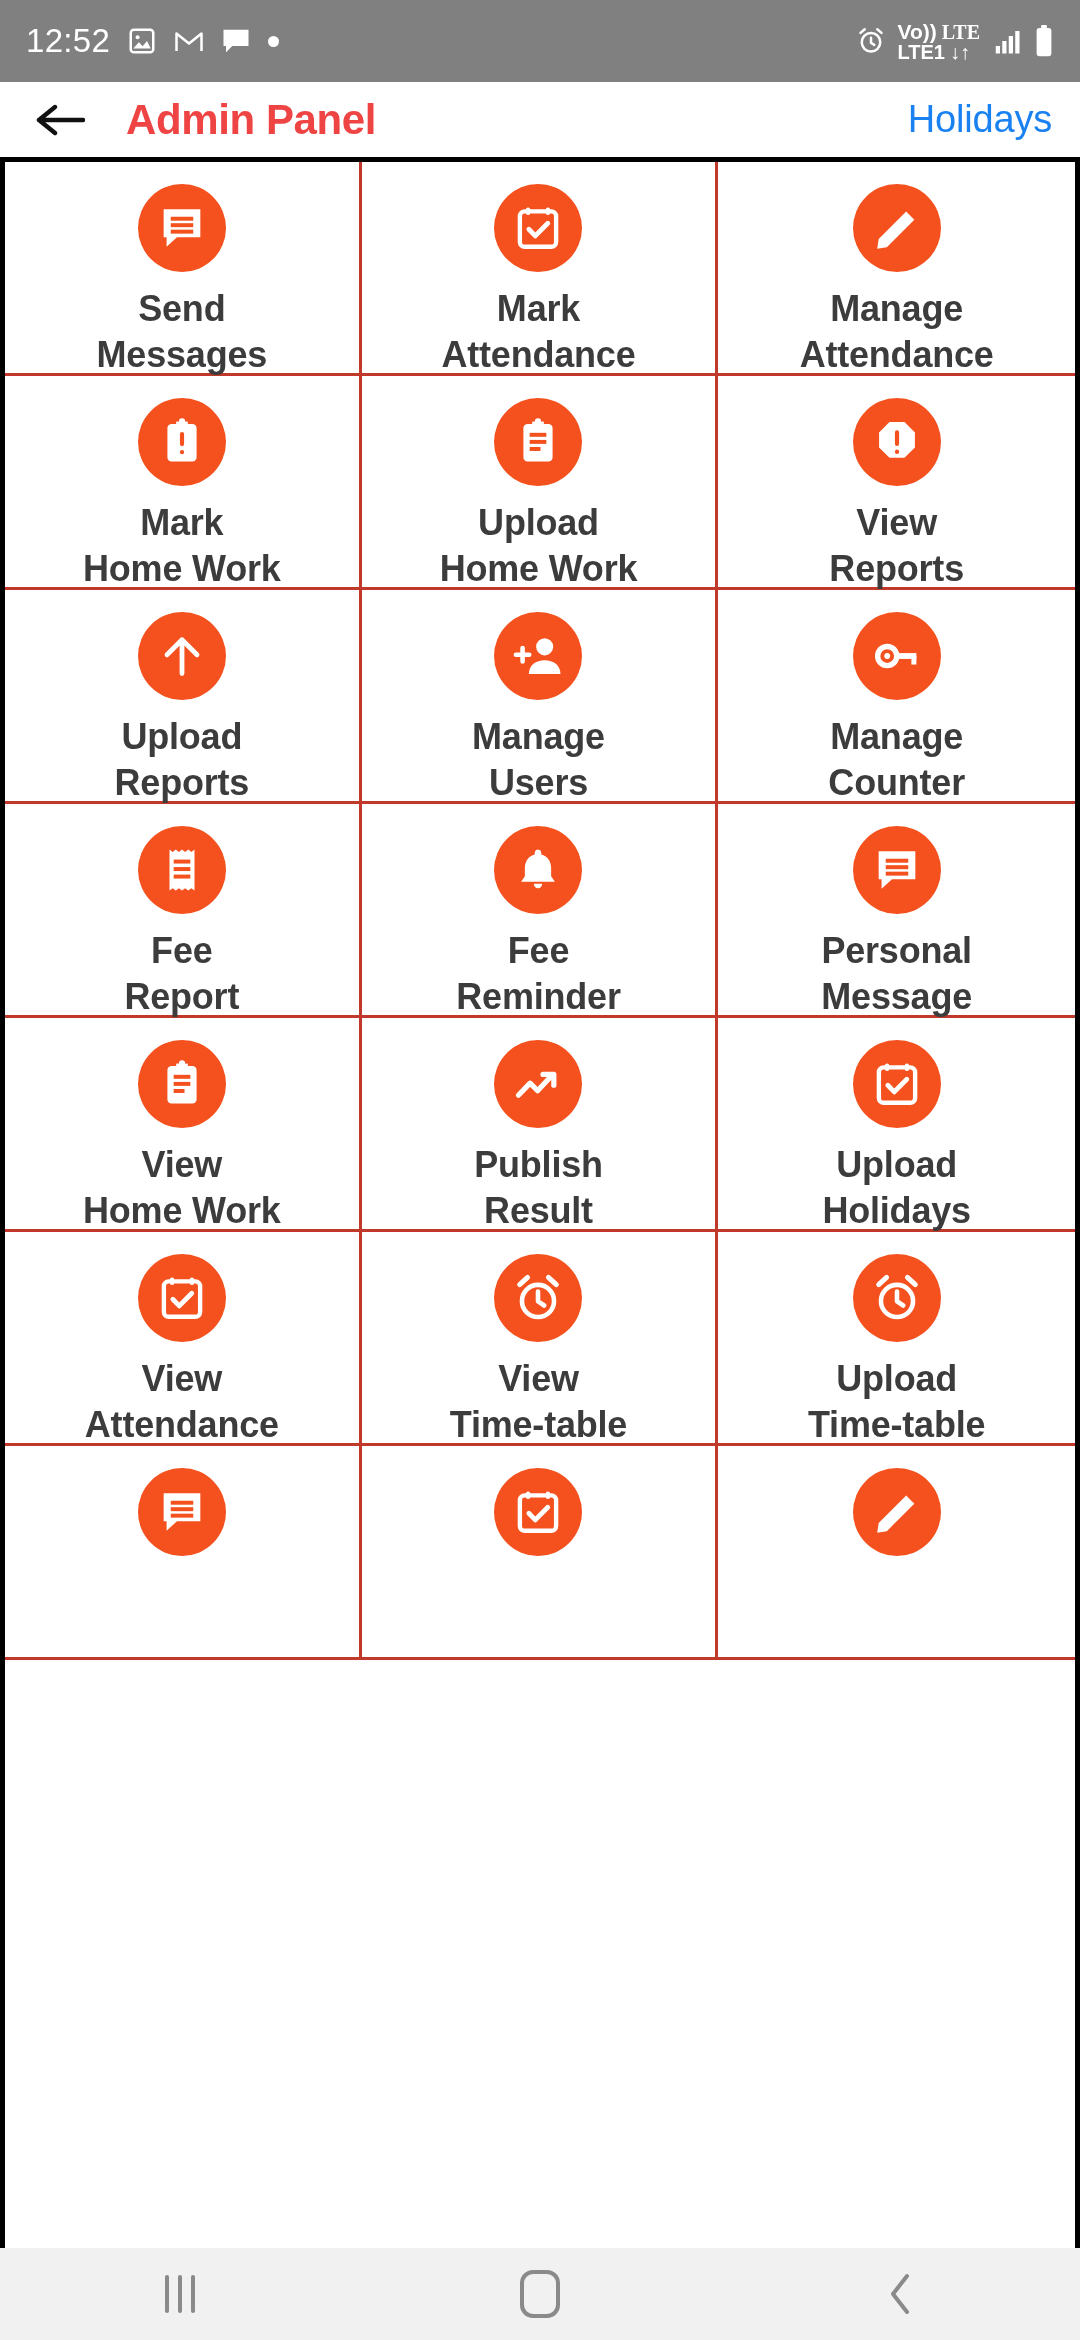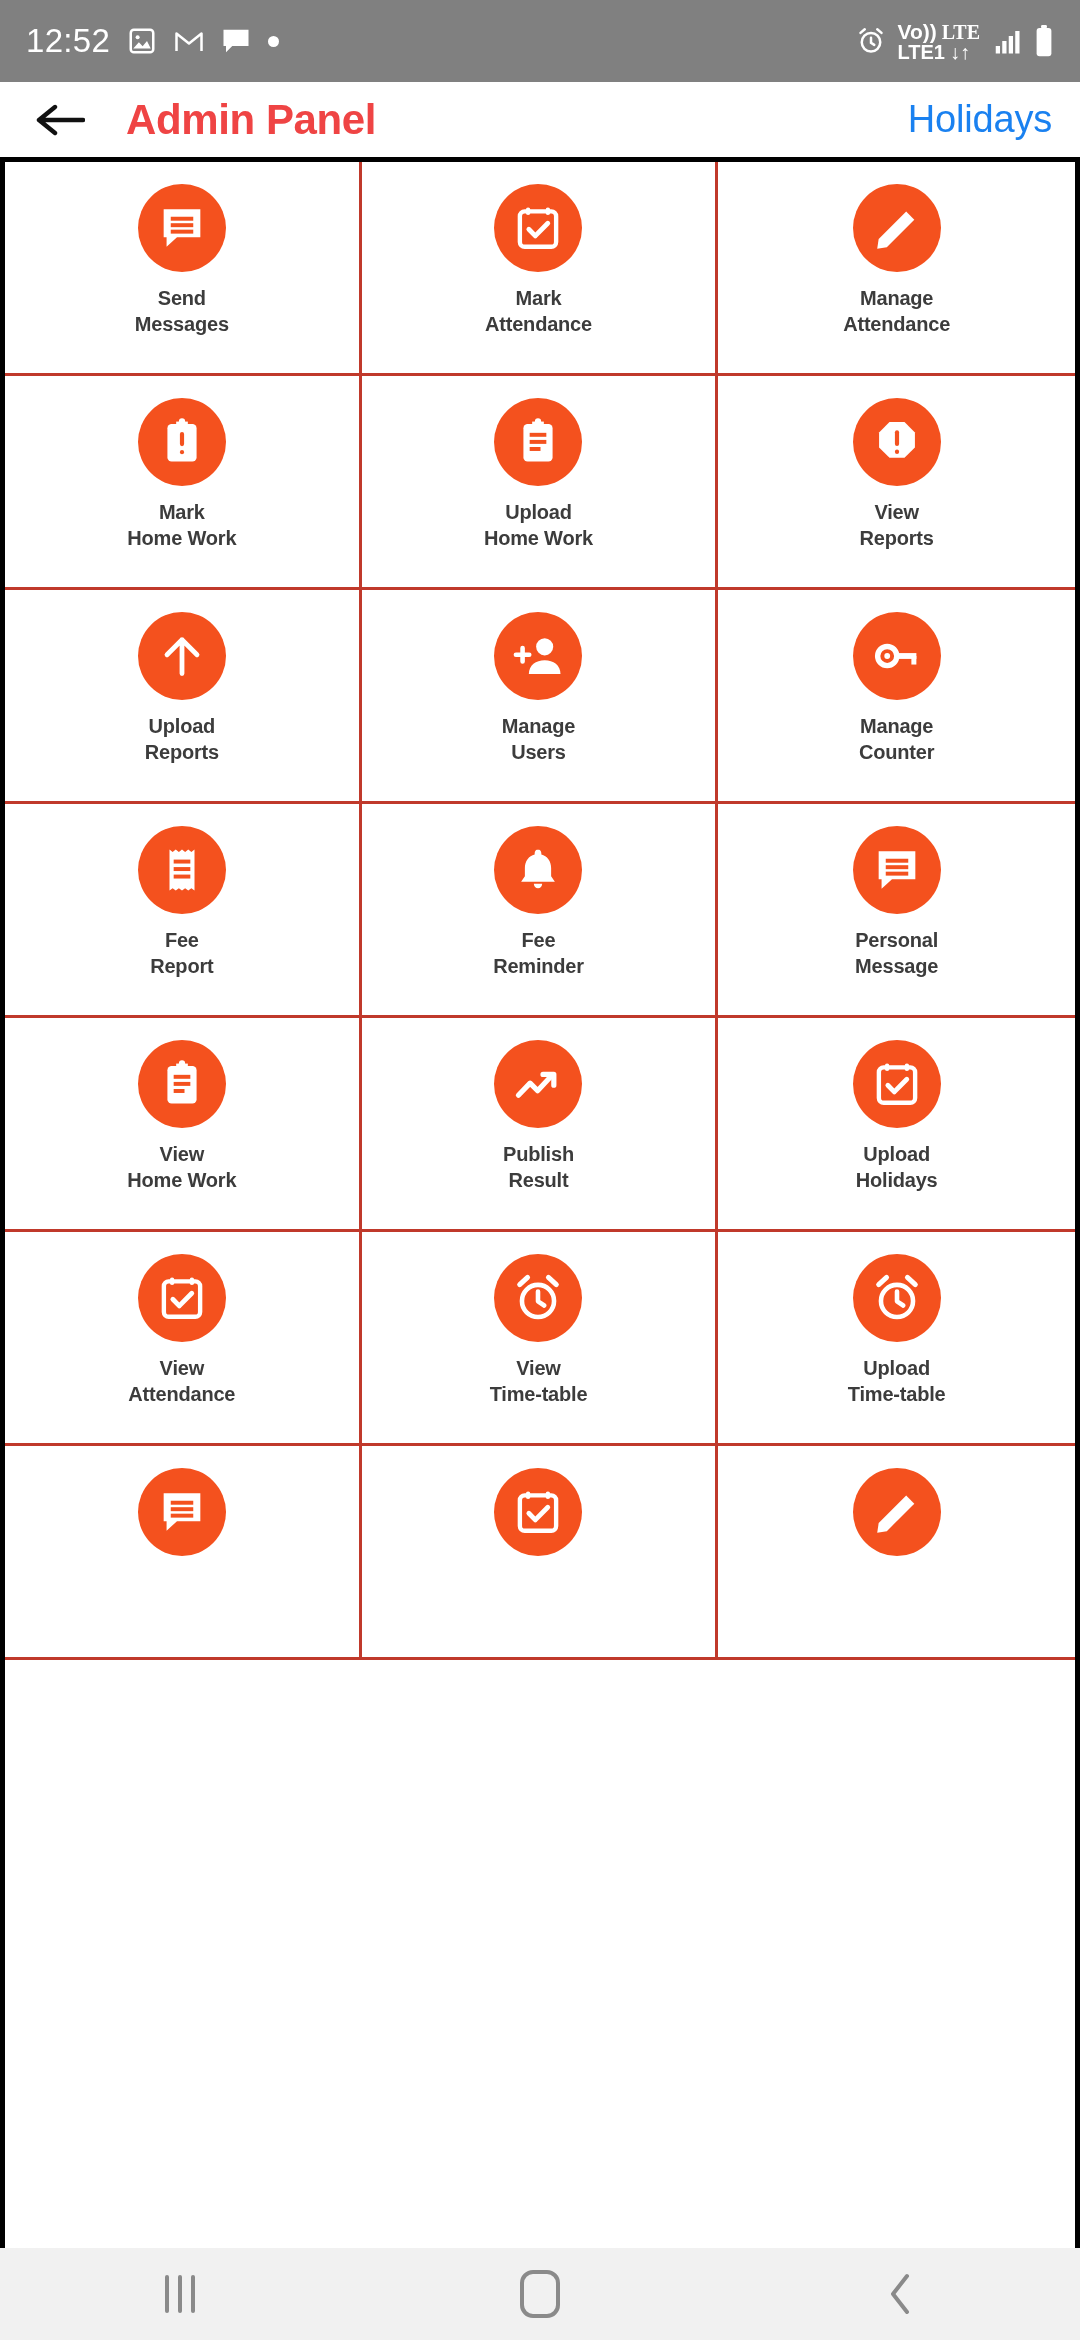--- a/index.html
+++ b/index.html
@@ -69,21 +69,21 @@
   .cell:nth-child(3n) { border-right:none; }
   .icon-circle {
     width:88px; height:88px; border-radius:50%;
     background:#f4511e;
     display:flex; align-items:center; justify-content:center;
     flex:0 0 88px;
   }
   .icon-circle svg { display:block; }
   .cell-label {
     margin-top:14px; text-align:center;
-    font-size:20px; font-weight:700; color:#3c3c3c;
+    font-size:36px; font-weight:700; color:#3c3c3c;
     line-height:1.28; letter-spacing:-.2px;
     white-space:pre-line;
   }
 
   
   .navbar {
     height:92px; background:#f1f1f1;
     display:flex; align-items:center; justify-content:space-around;
     flex:0 0 92px;
   }

